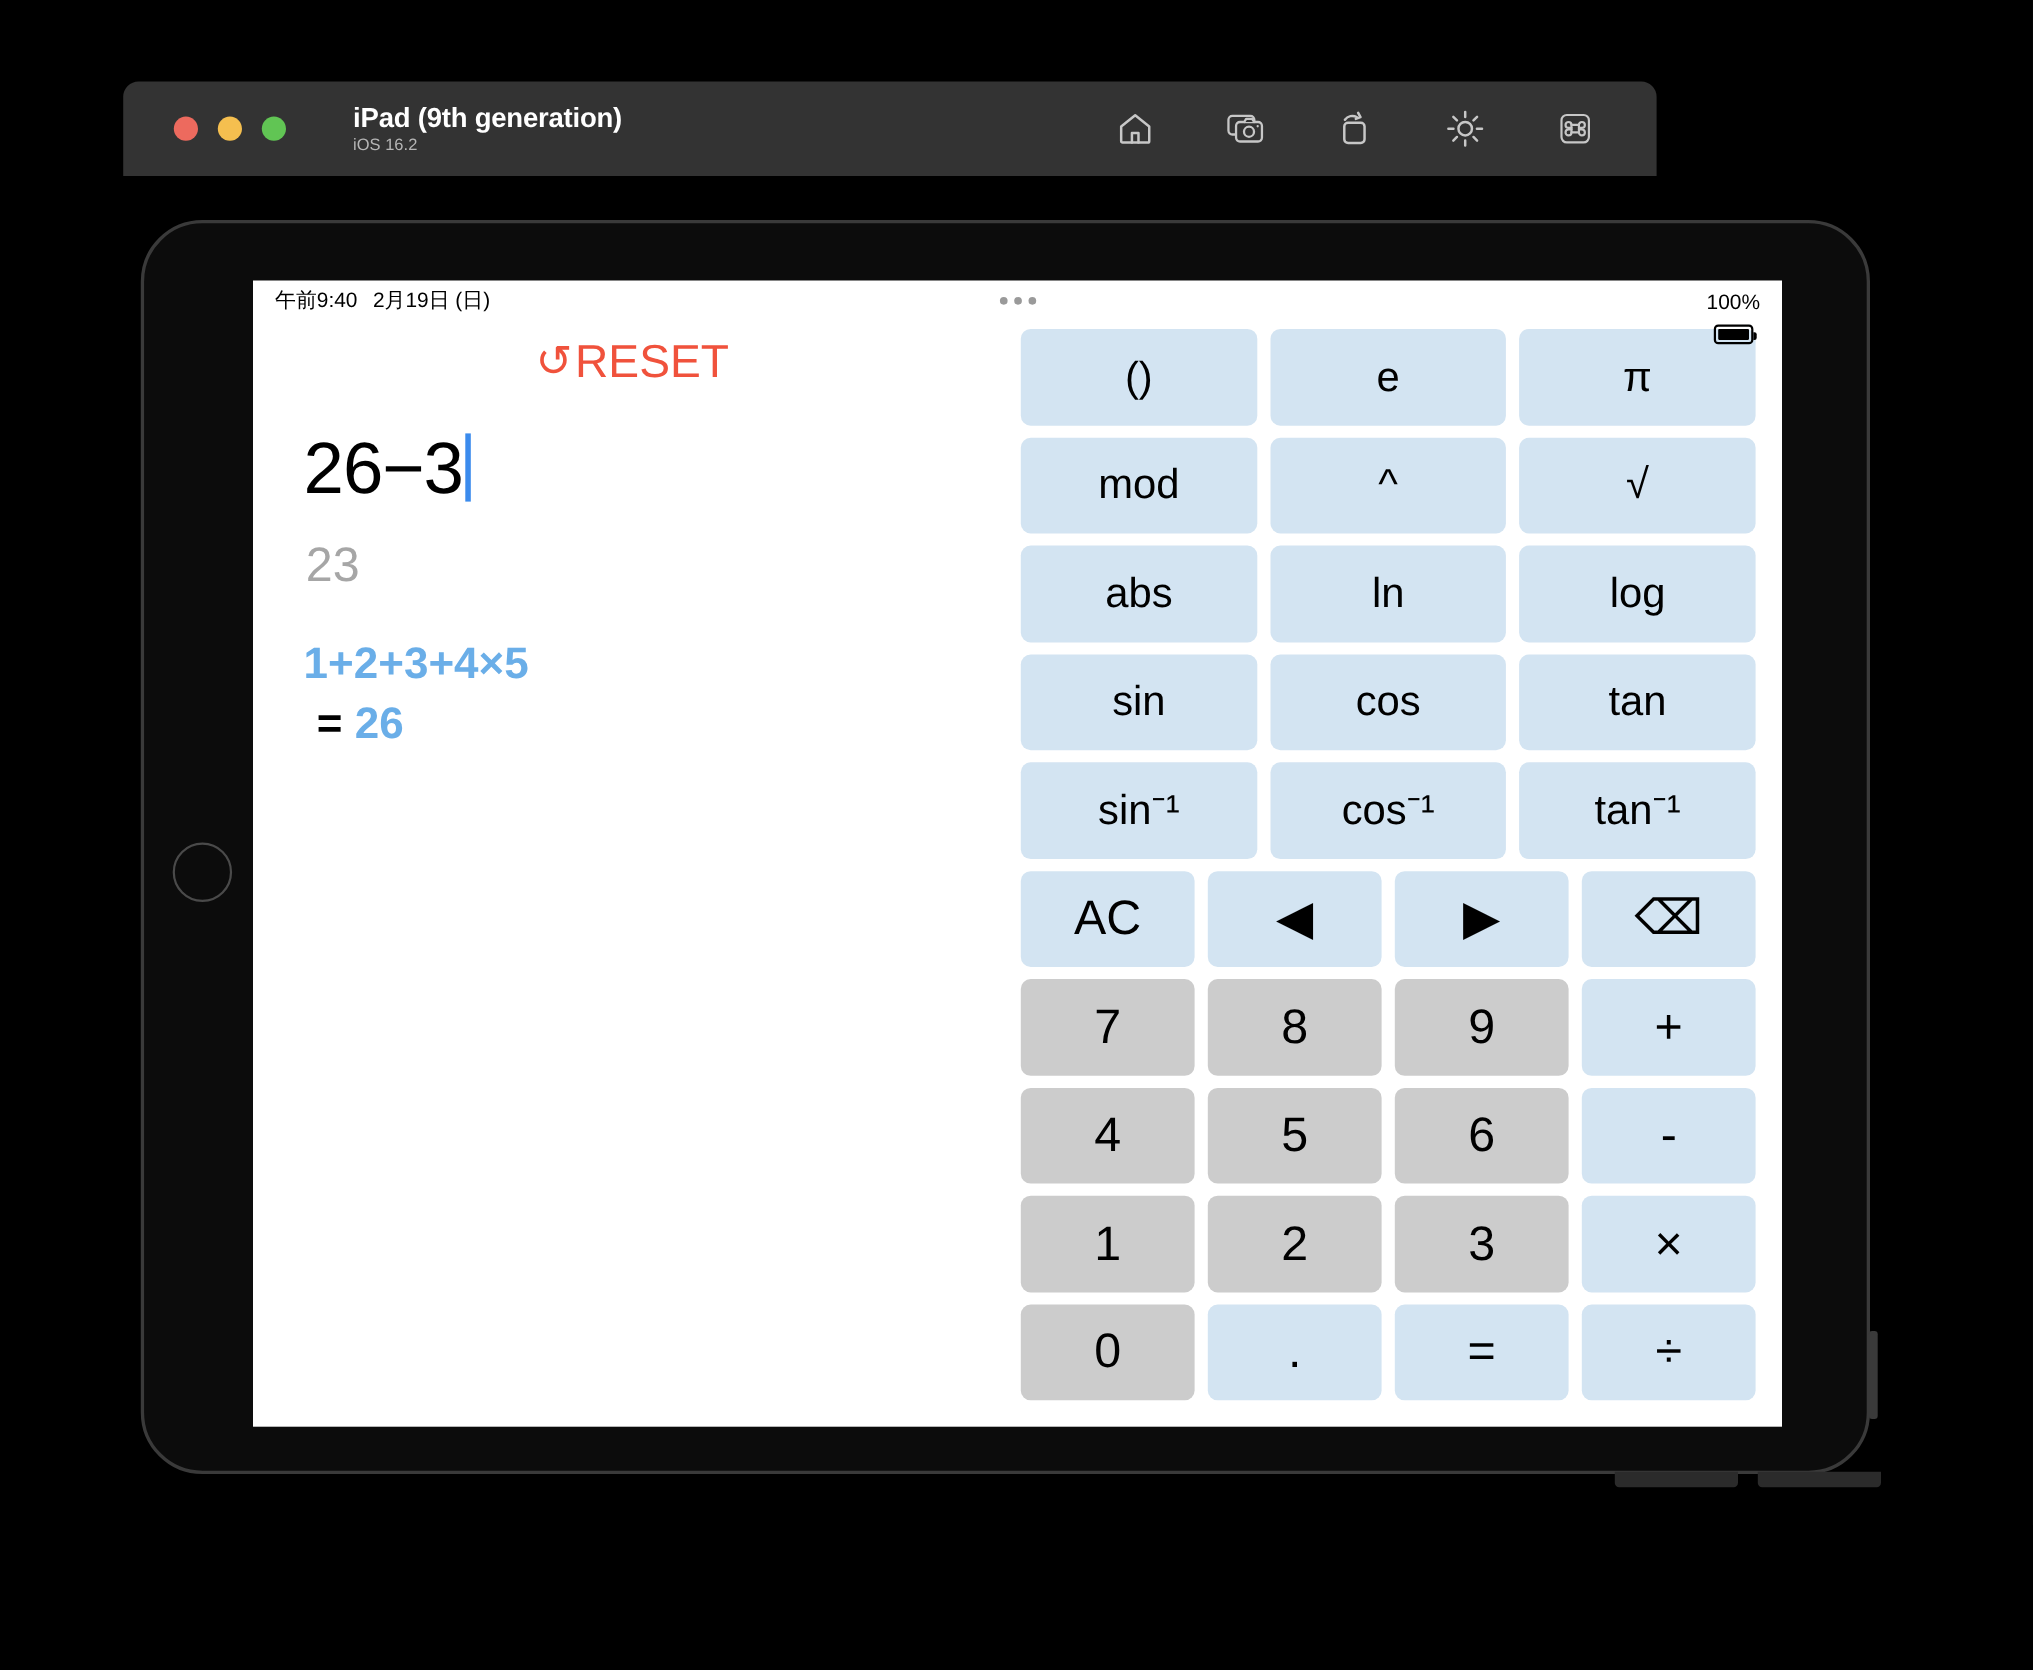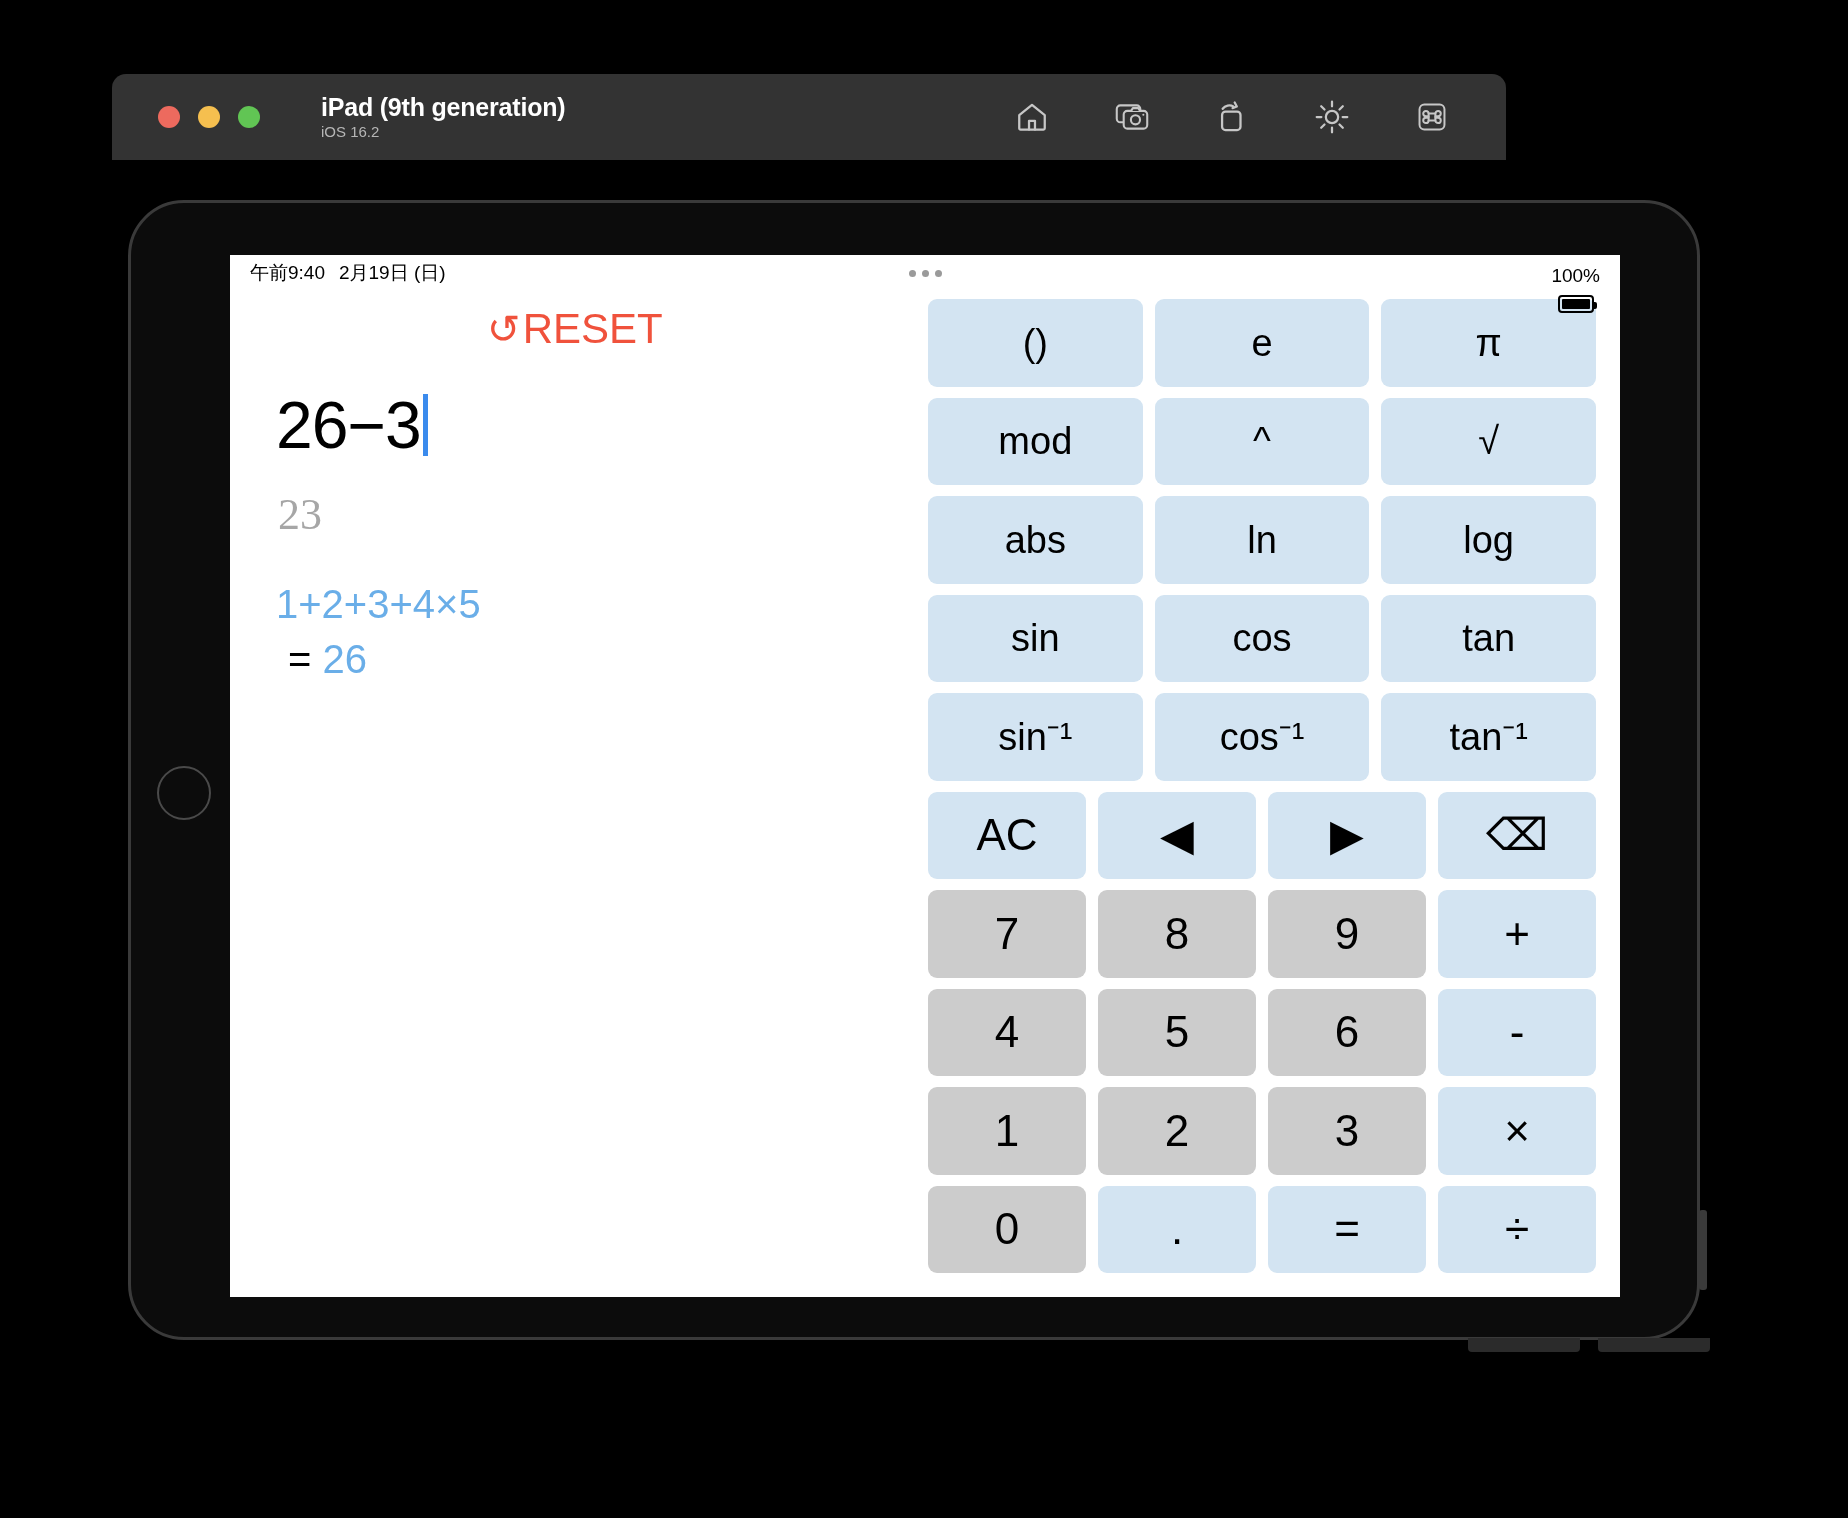--- a/index.html
+++ b/index.html
@@ -142,25 +142,26 @@
     font-size: 66px; color: #000; letter-spacing: -1px;
     display: flex; align-items: center;
   }
   .caret {
     display: inline-block;
     width: 5px; height: 62px; background: #3b8bed;
     margin-left: 2px;
   }
   .preview-line {
     margin-top: 26px; margin-left: 20px;
-    font-size: 44px; color: #a6a6a6; font-family: Liberation Serif, serif;
+    font-size: 44px; color: #a6a6a6;
   }
   .history {
     margin-top: 42px; margin-left: 18px;
     color: #6aaee8;
+    font-weight: bold;
   }
   .history-expr { font-size: 40px; }
   .history-res { font-size: 40px; margin-top: 10px; margin-left: 12px; }
   .history-eq { color: #000; }
 
   
   .keypad {
     position: absolute;
     left: 698px; top: 44px;
     width: 690px; height: 988px;

